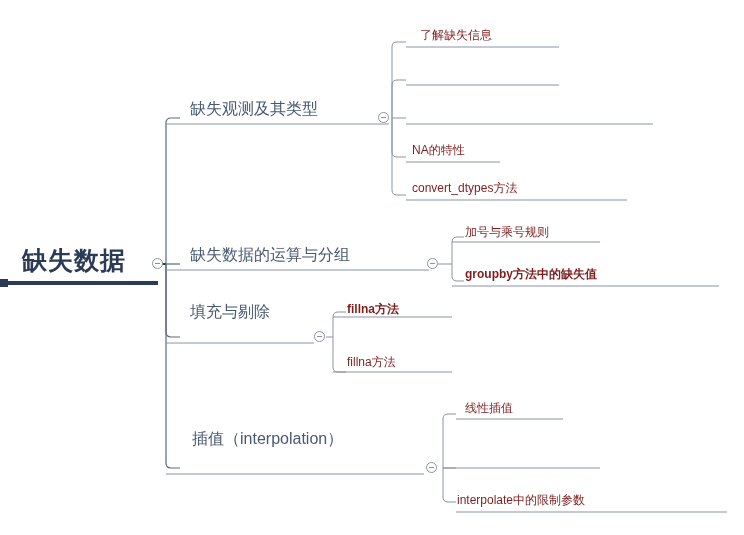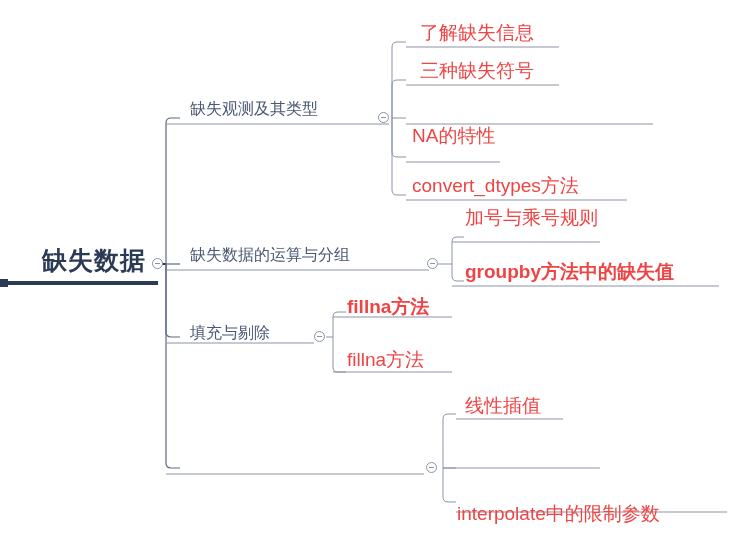--- a/index.html
+++ b/index.html
@@ -33,22 +33,23 @@
     font-size: 25px;
     font-weight: bold;
     color: #2b3a55;
     letter-spacing: 1px;
   }
   .lvl1-node {
     font-size: 16px;
     color: #4a5872;
   }
   .lvl2-node {
-    font-size: 19px;
-    color: #ef4444;
+    font-size: 12px;
+    color: #7f1d1d;
+    margin-top: 6px;
   }
   .toggle {
     position: absolute;
     width: 11px;
     height: 11px;
     border: 1px solid #8a93a6;
     border-radius: 50%;
     background: #ffffff;
     box-sizing: border-box;
   }
@@ -115,41 +116,41 @@
 
     <path d="M 443 468 L 443 419 Q 443 414 448 414 L 456 414" stroke="#8a93a6" stroke-width="1" fill="none"></path>
     <path d="M 443 468 L 456 468" stroke="#8a93a6" stroke-width="1" fill="none"></path>
     <path d="M 443 468 L 443 497 Q 443 502 448 502 L 456 502" stroke="#8a93a6" stroke-width="1" fill="none"></path>
 
     <line x1="456" y1="419" x2="563" y2="419" stroke="#8a93a6" stroke-width="1"></line>
     <line x1="443" y1="468" x2="600" y2="468" stroke="#8a93a6" stroke-width="1"></line>
     <line x1="456" y1="512" x2="727" y2="512" stroke="#8a93a6" stroke-width="1"></line>
   </svg>
 
-  <div class="node root-node" style="left:22px; top:248px;margin-left:20px;">缺失数据</div>
+  <div class="node root-node" style="left:22px; top:248px;">缺失数据</div>
   <div class="toggle" style="left:152px; top:258px;"></div>
 
   <div class="node lvl1-node" style="left:190px; top:101px;">缺失观测及其类型</div>
   <div class="toggle" style="left:378px; top:112px;"></div>
 
   <div class="node lvl2-node" style="left:420px; top:23px;">了解缺失信息</div>
-  <div class="node lvl2-node" style="left:420px; top:61px;">三种缺失符号</div>
-  <div class="node lvl2-node" style="left:412px; top:126px;">NA的特性</div>
+  <div class="node lvl2-node" style="left:412px; top:138px;">NA的特性</div>
   <div class="node lvl1-node" style="left:190px; top:247px;">缺失数据的运算与分组</div>
 
   <div class="node lvl2-node" style="left:412px; top:176px;">convert_dtypes方法</div>
   <div class="toggle" style="left:427px; top:258px;"></div>
 
-  <div class="node lvl2-node" style="left:465px; top:208px;">加号与乘号规则</div>
+  <div class="node lvl2-node" style="left:465px; top:220px;">加号与乘号规则</div>
   <div class="node lvl2-node" style="left:465px; top:262px;font-weight:bold;">groupby方法中的缺失值</div>
 
-  <div class="node lvl1-node" style="left:190px; top:326px;font-family:Liberation Mono, monospace;">填充与剔除</div>
+  <div class="node lvl1-node" style="left:190px; top:304px;">填充与剔除</div>
   <div class="toggle" style="left:314px; top:331px;"></div>
 
   <div class="node lvl2-node" style="left:347px; top:297px;font-weight:bold;">fillna方法</div>
   <div class="node lvl2-node" style="left:347px; top:350px;">fillna方法</div>
 
+  <div class="node lvl1-node" style="left:192px; top:431px;">插值（interpolation）</div>
   <div class="toggle" style="left:426px; top:462px;"></div>
 
   <div class="node lvl2-node" style="left:465px; top:396px;">线性插值</div>
-  <div class="node lvl2-node" style="left:457px; top:504px;">interpolate中的限制参数</div>
+  <div class="node lvl2-node" style="left:457px; top:488px;">interpolate中的限制参数</div>
 
 </div>
 
 </body></html>

